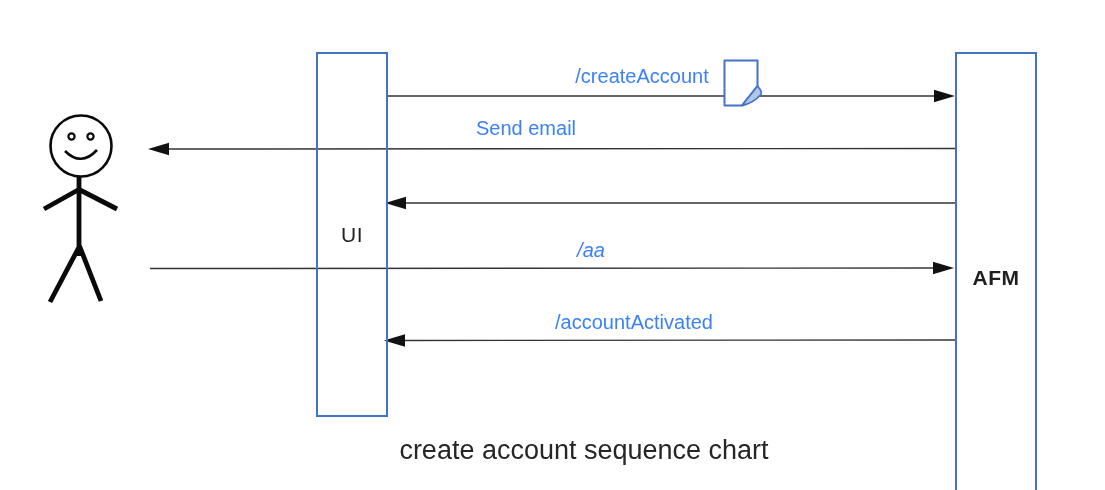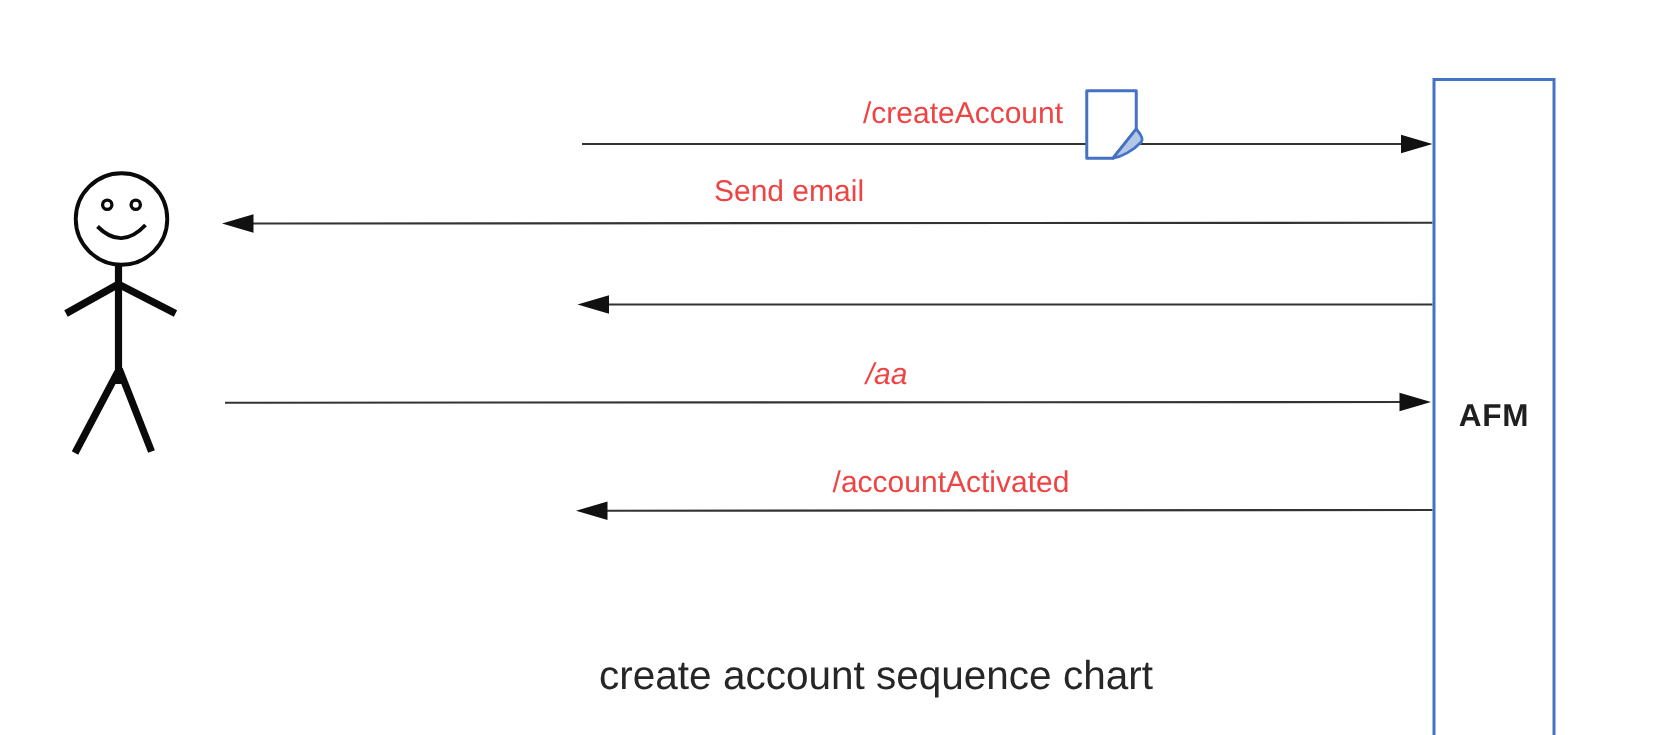--- a/index.html
+++ b/index.html
@@ -37,21 +37,21 @@
     color: #1f1f1f;
     letter-spacing: 0.5px;
   }
   .box-ui   { left: 316px; top: 52px; width: 72px; height: 365px; }
   .box-afm  { left: 955px; top: 52px; width: 82px; height: 452px; font-weight: bold; }
   .msg-label {
     position: absolute;
     font-size: 20px;
     white-space: nowrap;
     transform: translateX(-50%);
-    color: #ef4444;
+    color: #3b82f6;
   }
   .lbl-1 { left: 642px; top: 65px; }
   .lbl-2 { left: 526px; top: 117px; text-align: center; }
   .lbl-3 { left: 657px; top: 174px; }
   .lbl-4 { left: 591px; top: 239px; font-style: italic; }
   .lbl-5 { left: 634px; top: 311px; }
   .caption {
     position: absolute;
     left: 584px;
     top: 435px;
@@ -107,20 +107,23 @@
         <polygon points="384,340.5 405,334.3 405,346.7" stroke="none"></polygon>
       </g>
     </g>
 
     <g>
       <path d="M724.5,60.5 H757.5 V86 L742,105.5 H724.5 Z" fill="#ffffff" stroke="#4472c4" stroke-width="2" stroke-linejoin="round"></path>
       <path d="M757.5,86 C760.5,89.5 762.5,92.5 761,94.5 C755.5,100.5 747.5,104.5 742,105.5 C747,99 752.5,92.5 757.5,86 Z" fill="#b4c7e7" stroke="#4472c4" stroke-width="1.8" stroke-linejoin="round"></path>
     </g>
   </svg>
 
+  <div class="participant-box box-ui">
+    <span class="participant-label">UI</span>
+  </div>
   <div class="participant-box box-afm">
     <span class="participant-label">AFM</span>
   </div>
 
   <div class="msg-label lbl-1">/createAccount</div>
   <div class="msg-label lbl-2">Send email</div>
   <div class="msg-label lbl-4">/aa</div>
   <div class="msg-label lbl-5">/accountActivated</div>
 
   <div class="caption">create account sequence chart</div>

